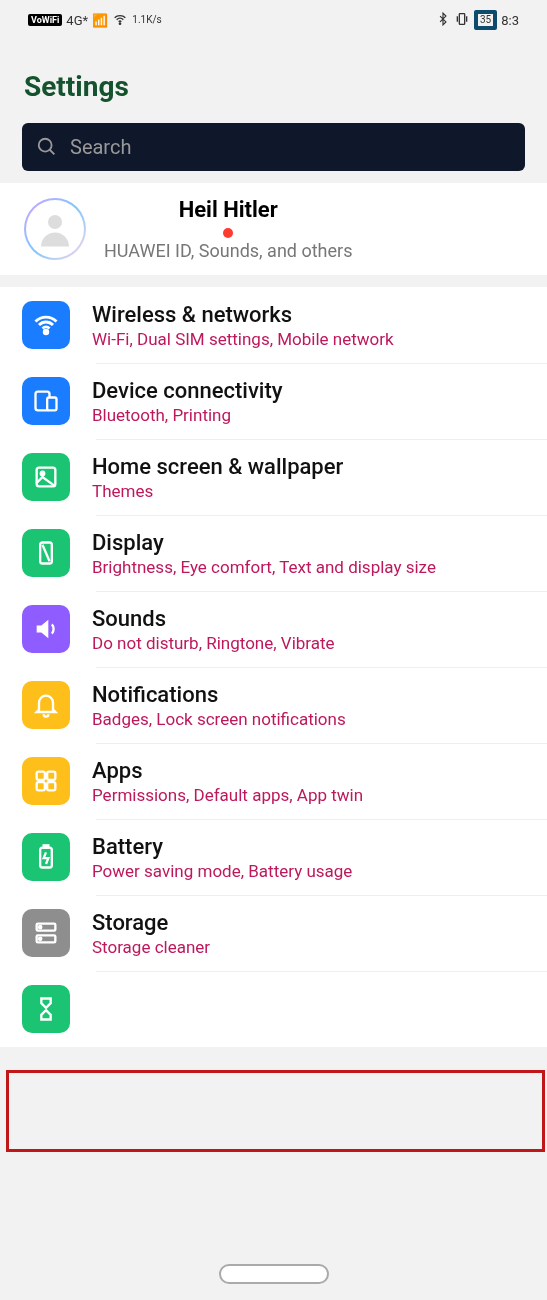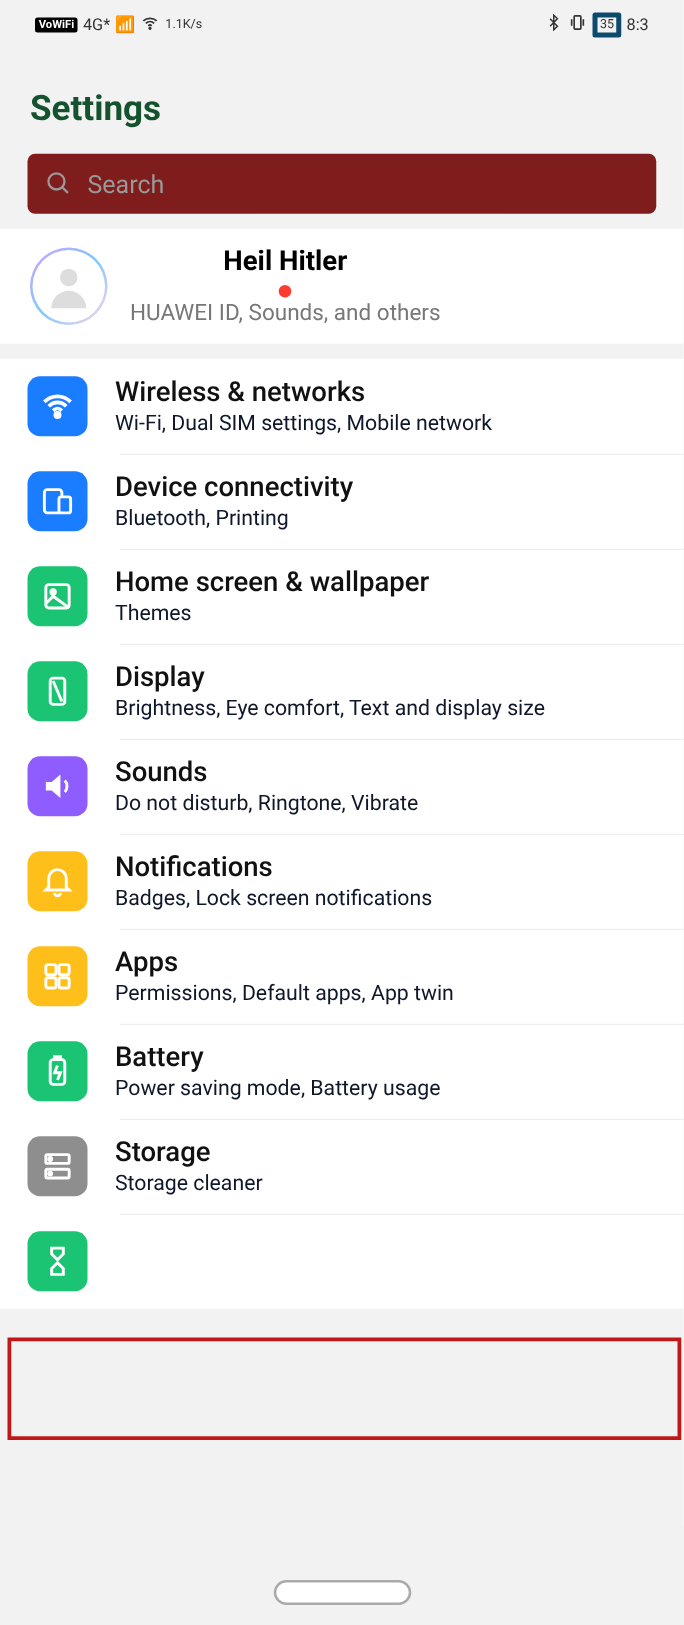--- a/index.html
+++ b/index.html
@@ -32,21 +32,21 @@
   
   .page-title {
     font-size: 28px;
     font-weight: 700;
     padding: 30px 24px 20px 24px;
     color:#14532d;
   }
   
   .search-box {
     margin: 0 22px 10px 22px;
-    background: #7f1d1d;
+    background: #0f172a;
     border-radius: 6px;
     height: 48px;
     display: flex;
     align-items: center;
     padding: 0 14px;
     gap: 12px;
     color: #999;
     font-size: 20px;
   }
   .search-box svg { flex: 0 0 auto; }
@@ -83,21 +83,21 @@
     content:""; position:absolute; top:0; left:96px; right:0;
     height:1px; background:#eee;
   }
   .icon-box {
     width:48px; height:48px; border-radius:10px;
     display:flex; align-items:center; justify-content:center;
     flex: 0 0 48px;
   }
   .icon-box svg { width:28px; height:28px; }
   .item-text .title { font-size: 22px; font-weight:500; color:#111;}
-  .item-text .sub   { font-size: 17px; color:#0f172a; margin-top:2px;}
+  .item-text .sub   { font-size: 17px; color:#be185d; margin-top:2px;}
   .highlight-box {
     position:absolute; border:3px solid #c01818;
     left:6px; right:2px; top:1070px; height:82px;
     pointer-events:none;
   }
   
   .nav-pill {
     position:absolute; bottom:16px; left:50%; transform:translateX(-50%);
     width:110px; height:20px; border:2px solid #aaa; border-radius:20px;
     background:#fff;

